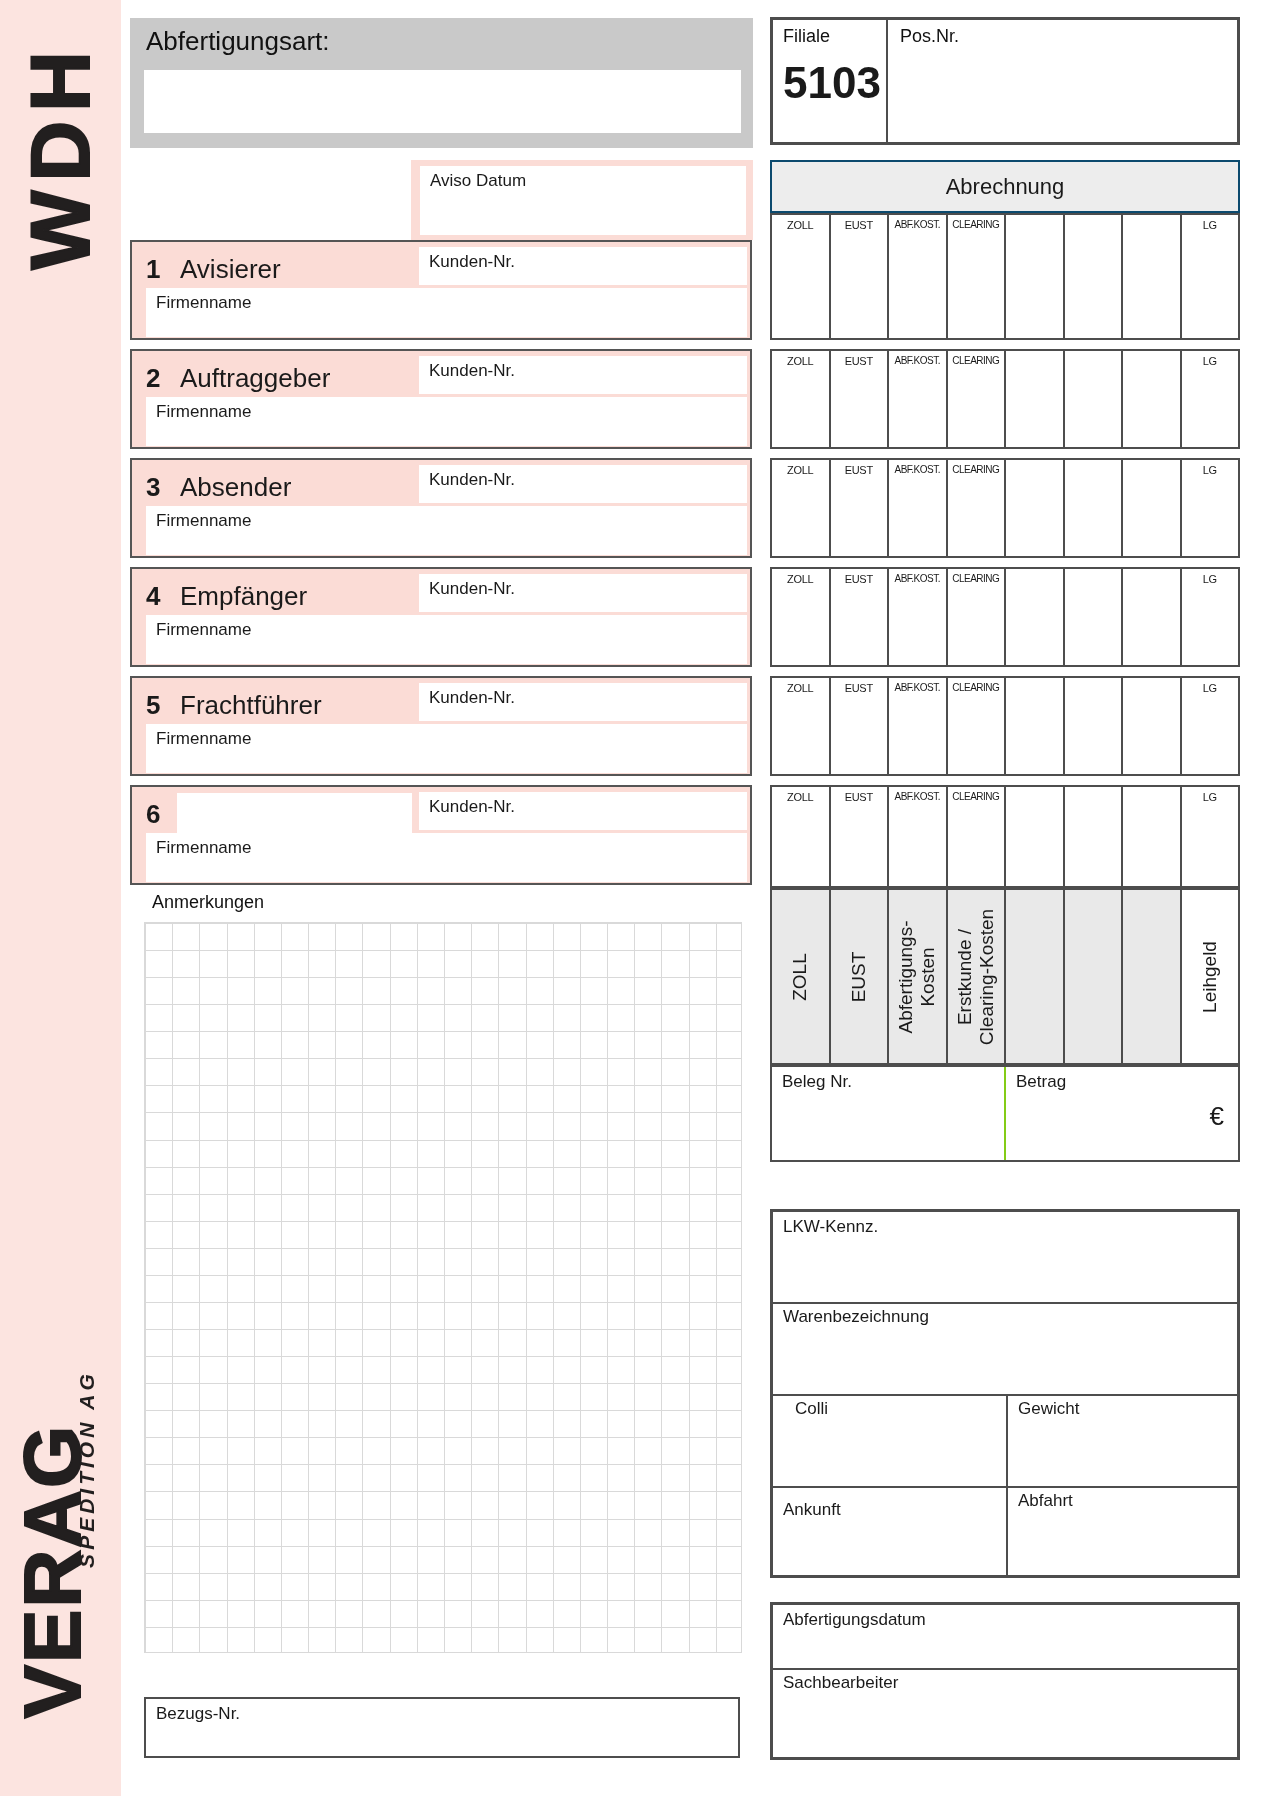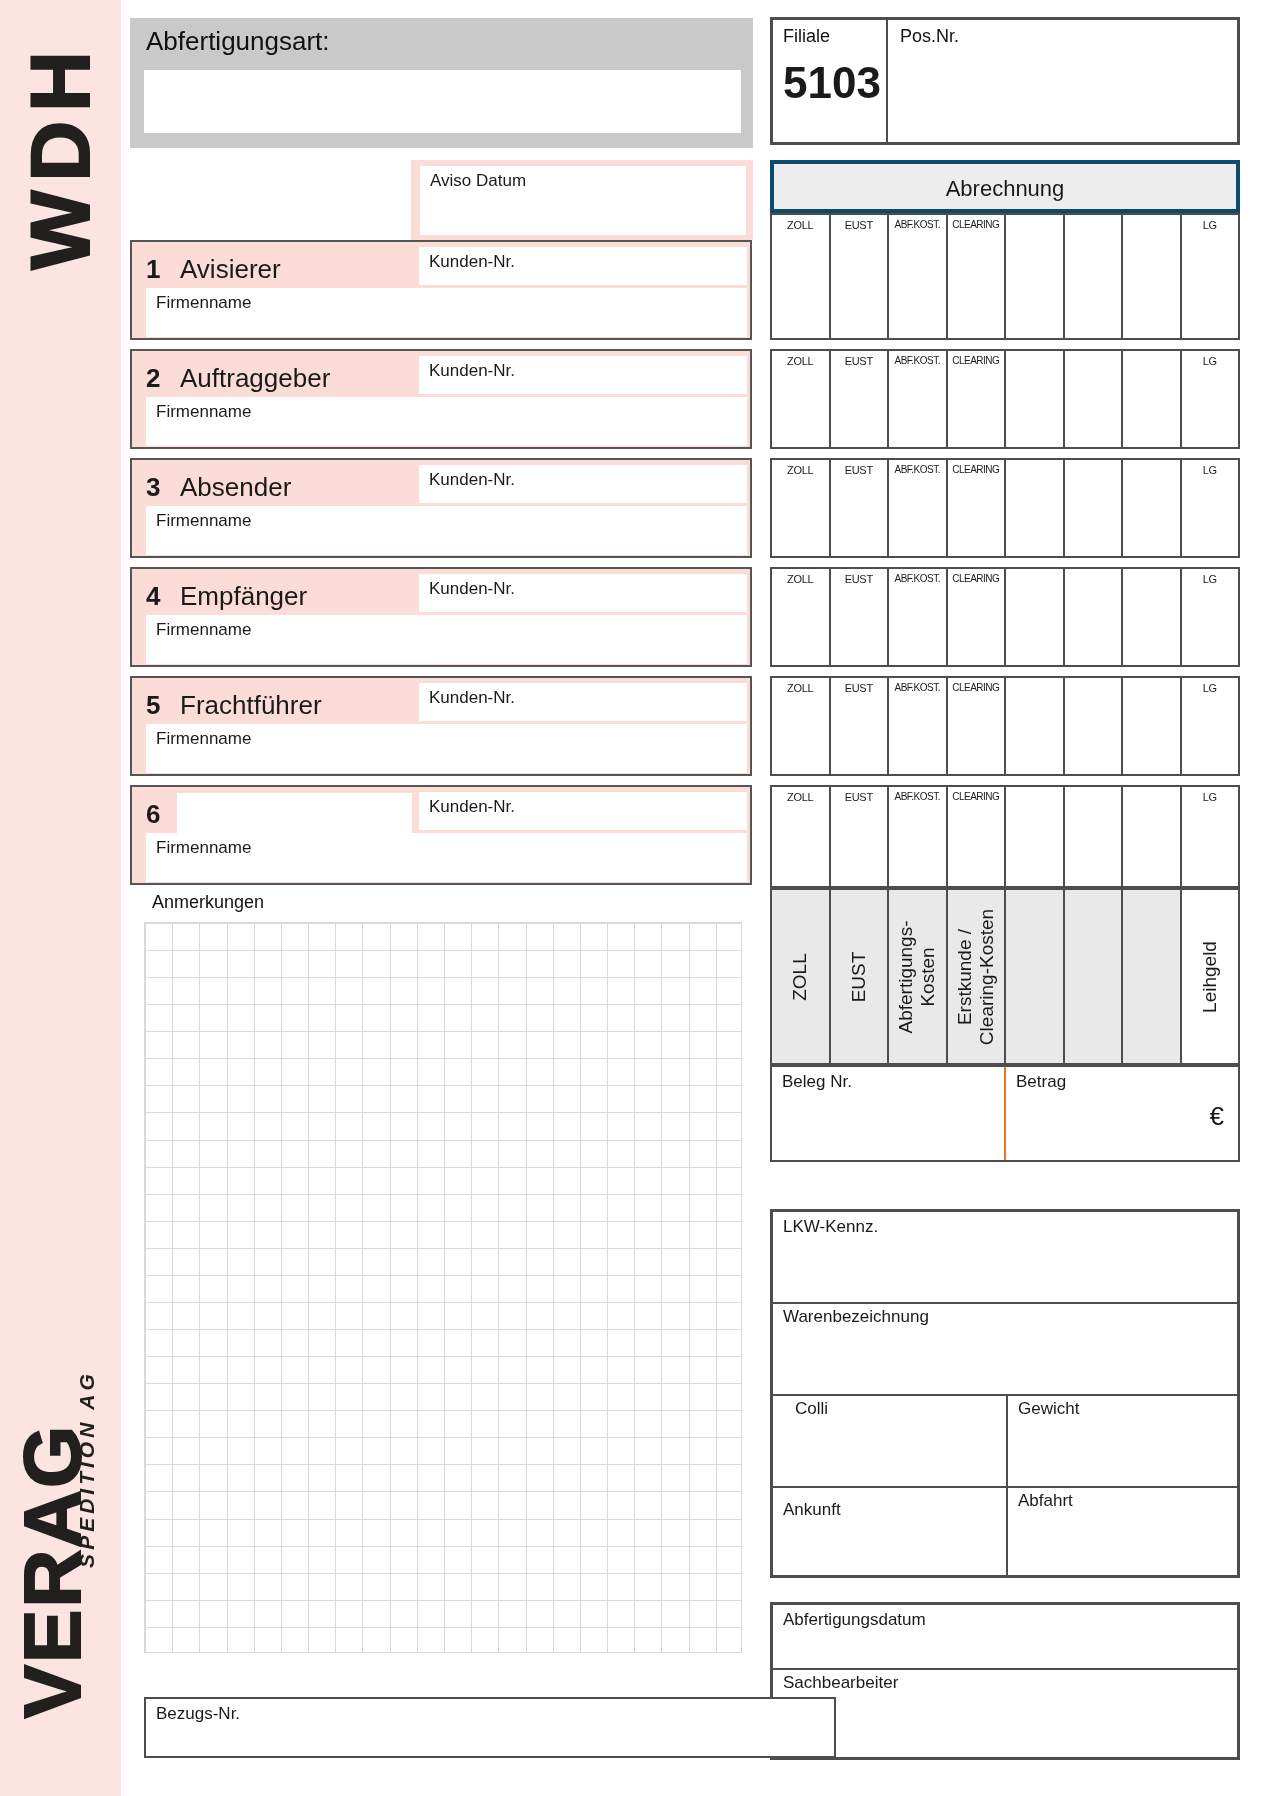--- a/index.html
+++ b/index.html
@@ -20,33 +20,33 @@
   .biglbl{position:absolute;font-size:26px;color:#111;}
   
   .section{left:130px;width:622px;height:100px;border:2px solid #555;background:#fbdcd6;}
   .sec-num{position:absolute;left:14px;top:12px;font-size:26px;font-weight:bold;}
   .sec-label{position:absolute;left:48px;top:12px;font-size:26px;}
   .kunden-field{position:absolute;left:287px;top:5px;width:328px;height:38px;background:#fff;}
   .firma-field{position:absolute;left:14px;top:46px;width:601px;height:49px;background:#fff;}
   .infield-lbl{position:absolute;left:10px;top:5px;font-size:17px;}
   
   .abr{left:770px;width:470px;}
-  .abr-header{background:#ededed;border:4px solid #0c4a6e;text-align:center;}
+  .abr-header{background:#ededed;border:2px solid #0c4a6e;text-align:center;}
   .abr-title{font-size:22px;line-height:49px;}
   .abr-row{border:2px solid #4d4d4d;display:flex;background:#fff;}
   .abr-cell{flex:1 1 12.5%;border-right:2px solid #4d4d4d;position:relative;}
   .abr-cell:last-child{border-right:none;}
   .abr-h{position:absolute;top:4px;left:0;right:0;text-align:center;font-size:11px;letter-spacing:-0.3px;}
   .abr-h.small{font-size:10px;letter-spacing:-0.5px;}
   .vcell{background:#e9e9e9;}
   .vcell.white{background:#fff;}
   .vlabel{position:absolute;left:50%;top:50%;transform:translate(-50%,-50%) rotate(-90deg);
           font-size:19px;text-align:center;line-height:1.15;white-space:nowrap;}
   .beleg-row{border:2px solid #4d4d4d;display:flex;background:#fff;}
-  .beleg-cell{flex:1 1 50%;position:relative;border-right:2px solid #f97316;}
+  .beleg-cell{flex:1 1 50%;position:relative;border-right:2px solid #84cc16;}
   .beleg-cell:last-child{border-right:none;}
   .euro{position:absolute;right:14px;bottom:28px;font-size:26px;}
   
   .grid{left:144px;top:922px;width:598px;height:731px;background:#fff;border:1px solid #d9d9d9;
         background-image:repeating-linear-gradient(to right,#d9d9d9 0 1px,transparent 1px 27.18px),
                          repeating-linear-gradient(to bottom,#d9d9d9 0 1px,transparent 1px 27.07px);}
   .vehicle-row{position:absolute;left:0;right:0;border-bottom:2px solid #4d4d4d;}
   .vehicle-row:last-child{border-bottom:none;}
   .half{position:absolute;top:0;bottom:0;}
   .divline{border-left:2px solid #4d4d4d;}
@@ -372,17 +372,17 @@
 
   <div class="abs bordered" style="left:770px;top:1602px;width:470px;height:158px;border-width:3px;">
     <div class="vehicle-row" style="top:0;height:63px;">
       <div class="infield-lbl">Abfertigungsdatum</div>
     </div>
     <div class="vehicle-row" style="top:63px;height:89px;">
       <div class="infield-lbl">Sachbearbeiter</div>
     </div>
   </div>
 
-  <div class="abs bordered" style="left:144px;top:1697px;width:692px;height:61px;">
+  <div class="abs bordered" style="left:144px;top:1697px;width:596px;height:61px;">
     <div class="infield-lbl">Bezugs-Nr.</div>
   </div>
 
 </div>
 
 </body></html>

